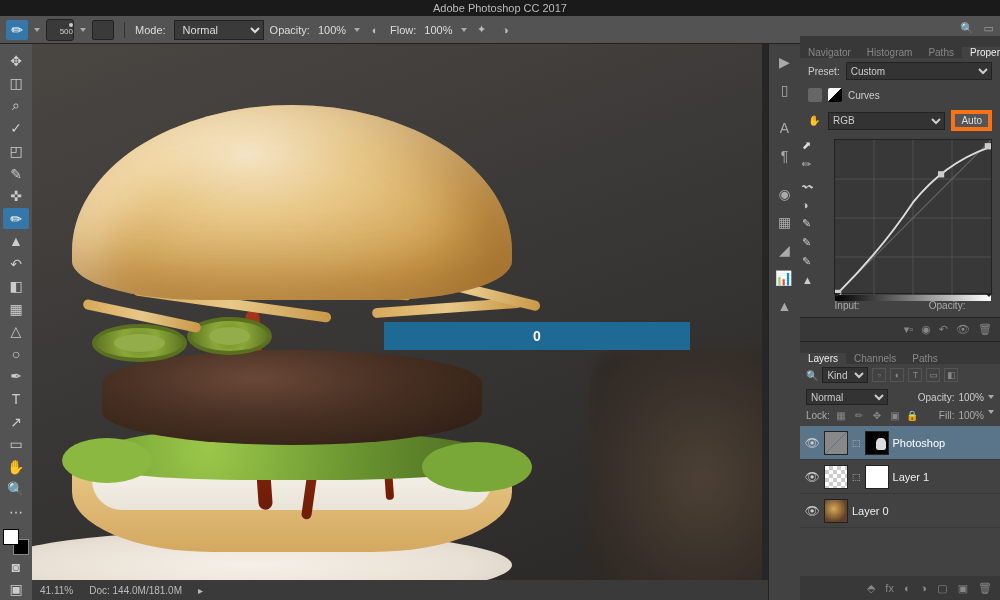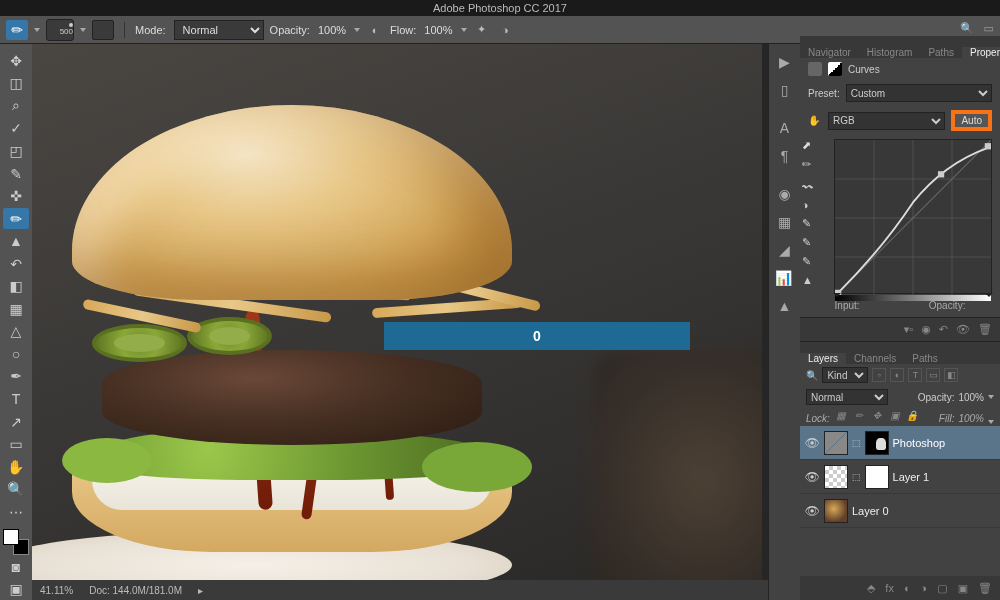--- a/index.html
+++ b/index.html
@@ -60,21 +60,21 @@
 .prop-icon.wb { background: linear-gradient(135deg, #fff 50%, #000 50%); }
 .preset-sel, .ch-sel { flex: 1; background: #333; border: 1px solid #222; color: #ccc; font-size: 10px; height: 18px; }
 .curves-box { margin: 4px 8px; height: 155px; background: #383838; position: relative; border: 1px solid #222; }
 .curves-box svg { position: absolute; inset: 0; }
 .io-row { display: flex; justify-content: space-around; font-size: 10px; padding: 2px 0 6px; color: #aaa; }
 .panel-footer { height: 24px; background: #383838; border-top: 1px solid #222; display: flex; align-items: center; justify-content: flex-end; gap: 8px; padding: 0 8px; color: #888; font-size: 11px; }
 .layers-panel { flex: 1; display: flex; flex-direction: column; border-top: 1px solid #222; }
 .layer-ctl { display: flex; align-items: center; padding: 3px 6px; gap: 4px; font-size: 10px; background: #424242; }
 .layer-ctl .k { width: 46px; background: #333; border: 1px solid #222; color: #ccc; height: 16px; font-size: 10px; }
 .layer-ctl .mini { width: 14px; height: 14px; border: 1px solid #555; color: #888; font-size: 9px; text-align: center; line-height: 12px; }
-.lock-row { display: flex; align-items: flex-end; gap: 4px; padding: 2px 6px; font-size: 10px; color: #aaa; font-style: italic; }
+.lock-row { display: flex; align-items: flex-start; gap: 4px; padding: 2px 6px; font-size: 10px; color: #aaa; }
 .lock-row .li { width: 14px; height: 14px; color: #888; font-size: 10px; text-align: center; }
 .layers-list { flex: 1; background: #424242; overflow: auto; }
 .layer { display: flex; align-items: center; height: 34px; padding: 0 4px; gap: 4px; border-bottom: 1px solid #383838; }
 .layer.sel { background: #5a748a; }
 .eye { width: 16px; color: #ccc; font-size: 12px; text-align: center; }
 .thumb { width: 24px; height: 24px; background: #666; border: 1px solid #222; }
 .thumb.checker { background: repeating-conic-gradient(#ccc 0 25%, #fff 0 50%) 0 0/8px 8px; }
 .thumb.adj { background: linear-gradient(135deg,#888 48%, transparent 48% 52%, #888 52%); }
 .thumb.mask-w { background: #fff; }
 .thumb.mask-b { background: #000; position: relative; }
@@ -210,27 +210,27 @@
 <div class="right-panels">
   <div class="panel-tabs">
     <span>Navigator</span>
     <span>Histogram</span>
     <span>Paths</span>
     <span class="active">Properties</span>
   </div>
   <div style="position:relative">
 
     <div class="prop-row">
+      <span>Preset:</span>
+      <select class="preset-sel"><option>Custom</option></select>
+    </div>
+    <div class="prop-row">
       <div class="prop-icon"></div>
       <div class="prop-icon wb"></div>
       <span>Curves</span>
-    </div>
-    <div class="prop-row">
-      <span>Preset:</span>
-      <select class="preset-sel"><option>Custom</option></select>
     </div>
     <div class="prop-row">
       <span style="width:14px;color:#999">✋</span>
       <select class="ch-sel"><option>RGB</option></select>
       <button style="background:#555;border:4px solid #f97316;color:#ddd;font-size:10px;padding:1px 6px">Auto</button>
     </div>
     <div style="position:relative;margin-left:26px">
       <div style="position:absolute;left:-24px;top:0;display:flex;flex-direction:column;gap:6px">
         <div class="ai" style="color:#ddd">⬈</div>
         <div class="ai">✏</div>

